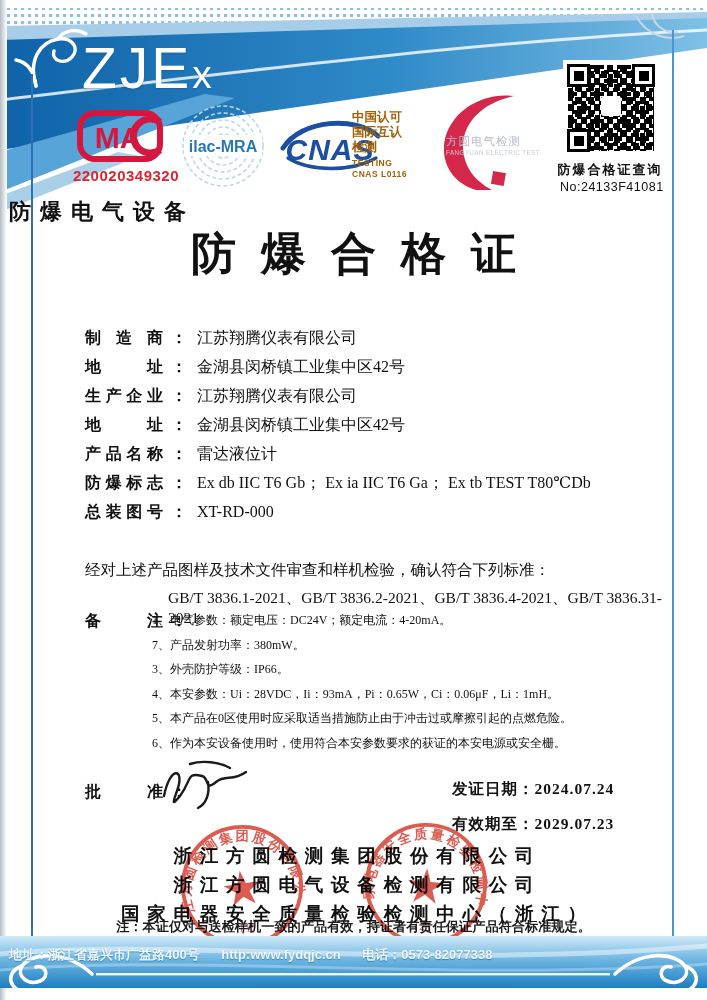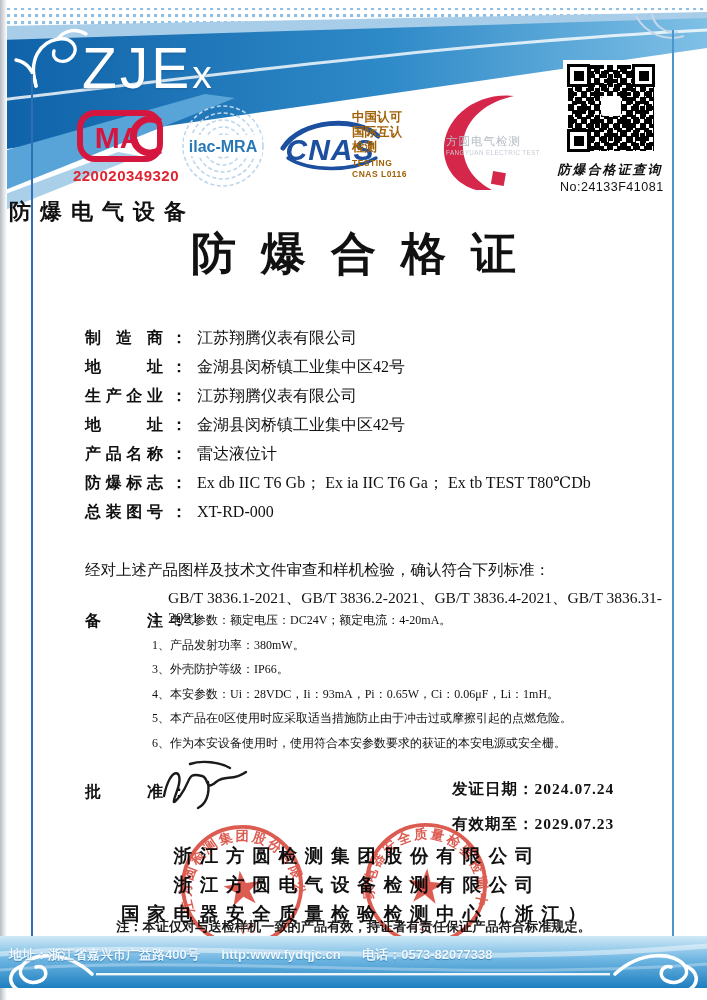--- a/index.html
+++ b/index.html
@@ -32,21 +32,21 @@
   .qr-wrap{left:560px;top:60px;width:100px;}
   .qr{position:relative;width:92px;height:92px;margin-left:3px;background:#fff;border:2px solid #fff;}
   .qr-pat{position:absolute;inset:3px;
     background:
       conic-gradient(#000 0 25%,transparent 0 50%,#000 0 75%,transparent 0) 0 0/9px 9px,
       conic-gradient(transparent 0 25%,#000 0 50%,#fff 0 75%,#000 0) 0 0/13px 13px,
       #fff;}
   .qr-center{position:absolute;left:36px;top:34px;width:20px;height:20px;background:#fff;border-radius:3px;}
   .finder{position:absolute;width:17px;height:17px;border:3.5px solid #000;background:#fff;}
   .finder::after{content:"";position:absolute;left:3.5px;top:3.5px;width:10px;height:10px;background:#000;}
-  .qr-cap{margin-top:5px;text-align:center;font-weight:bold;font-size:13px;letter-spacing:2px;white-space:nowrap;margin-left:-6px;width:112px;font-style:italic;}
+  .qr-cap{margin-top:5px;text-align:center;font-weight:bold;font-size:13px;letter-spacing:2px;white-space:nowrap;margin-left:-6px;width:112px;}
   .qr-no{font-size:12.5px;margin-top:1px;letter-spacing:.5px;}
 
   
   .t-cat{left:0;top:197px;width:707px;text-align:left;font-weight:bold;font-size:22px;letter-spacing:9px;text-indent:9px;}
   .t-main{left:0;top:224px;width:707px;text-align:center;font-weight:bold;font-size:45px;letter-spacing:25px;text-indent:25px;}
   .t-nums{left:0;top:297px;width:707px;text-align:center;font-weight:bold;font-size:14.5px;}
   .t-nums .gap{display:inline-block;width:26px;}
 
   
   .fields{left:85px;top:328px;width:560px;}
@@ -205,21 +205,21 @@
       <span class="flabel">总装图号</span><span class="fcolon">：</span><span class="fvalue">XT-RD-000</span>
     </div>
   </div>
 
   <div class="statement abs">经对上述产品图样及技术文件审查和样机检验，确认符合下列标准：</div>
   <div class="standards abs">GB/T 3836.1-2021、GB/T 3836.2-2021、GB/T 3836.4-2021、GB/T 3836.31-2021</div>
 
   <div class="remark-label abs"><span class="flabel">备注</span><span class="fcolon">：</span></div>
   <div class="remark-items abs">
     <div class="ritem">1、电气参数：额定电压：DC24V；额定电流：4-20mA。</div>
-    <div class="ritem">1、产品发射功率：380mW。</div>
+    <div class="ritem">7、产品发射功率：380mW。</div>
     <div class="ritem">3、外壳防护等级：IP66。</div>
     <div class="ritem">4、本安参数：Ui：28VDC，Ii：93mA，Pi：0.65W，Ci：0.06μF，Li：1mH。</div>
     <div class="ritem">5、本产品在0区使用时应采取适当措施防止由于冲击过或摩擦引起的点燃危险。</div>
     <div class="ritem">6、作为本安设备使用时，使用符合本安参数要求的获证的本安电源或安全栅。</div>
   </div>
 
   <div class="approve-label abs"><span class="flabel">批准</span><span class="fcolon">：</span></div>
   <svg class="abs" style="left:150px;top:752px;" width="115" height="62" viewBox="0 0 115 62">
     <g fill="none" stroke="#1b1b1b" stroke-width="2.4" stroke-linecap="round">
       <path d="M14,44 C20,14 34,16 28,36 C24,48 20,56 30,44 C42,28 36,20 52,24 C60,26 54,40 66,30 C76,22 82,30 96,20"></path>

